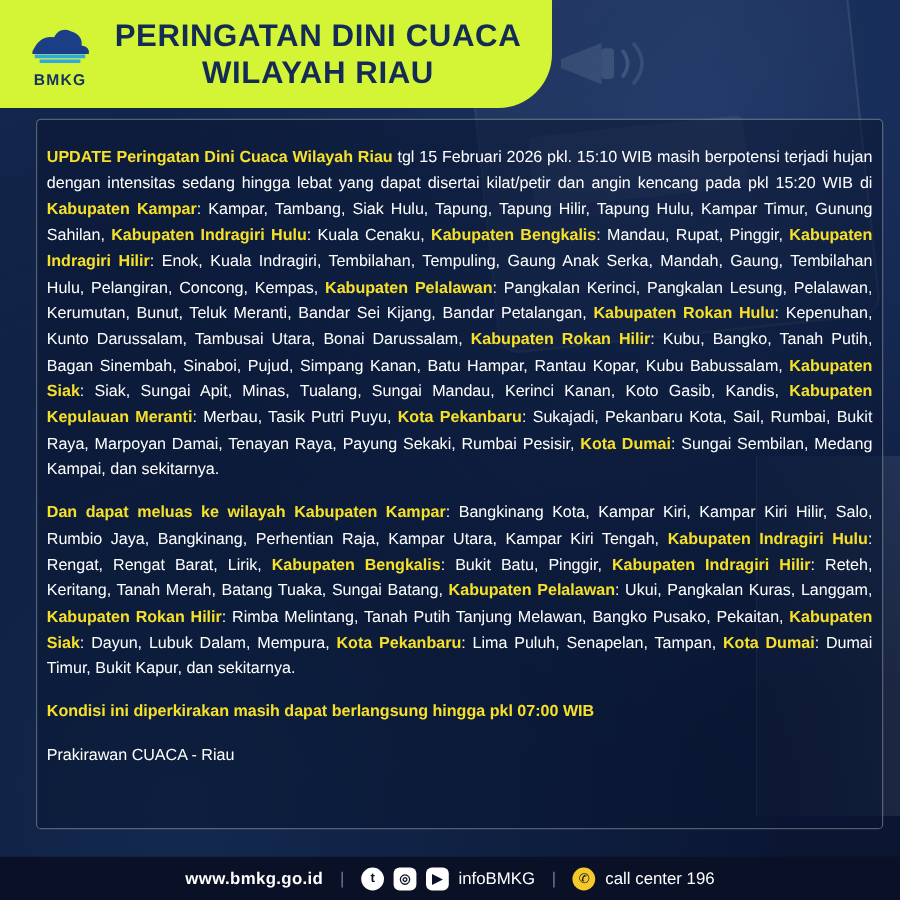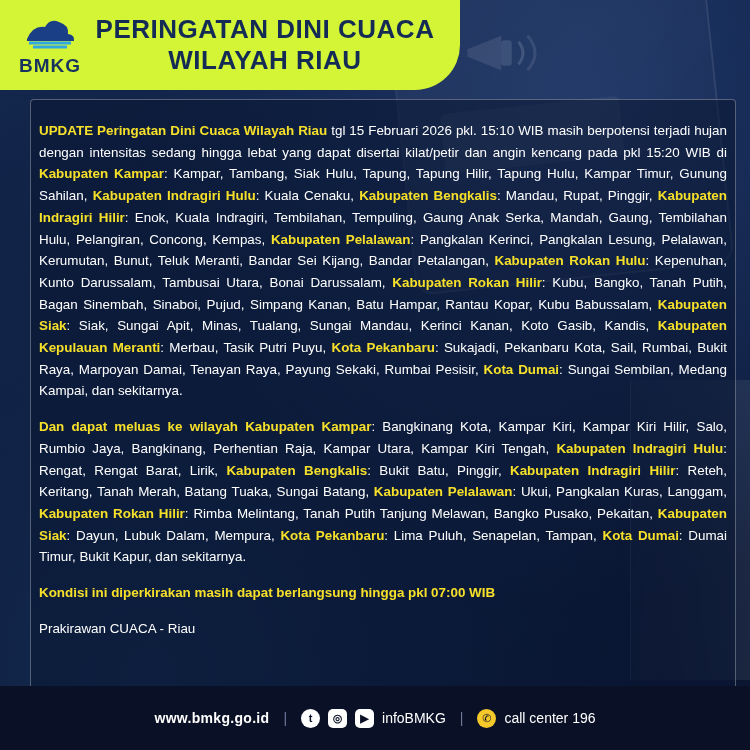--- a/index.html
+++ b/index.html
@@ -67,21 +67,21 @@
     display: flex;
     flex-direction: column;
     align-items: center;
     justify-content: center;
   }
   .logo-mark {
     width: 54px; height: 40px;
     position: relative;
   }
   .logo-text {
-    font-size: 19px;
+    font-size: 13px;
     font-weight: bold;
     color: #17325e;
     letter-spacing: 1px;
     margin-top: 2px;
   }
   .header-title {
     flex: 1;
     text-align: center;
     padding-right: 16px;
   }
@@ -113,21 +113,21 @@
   .body-text p { margin: 0 0 14px 0; }
   .hl { color: #f6e02a; font-weight: bold; }
   .sub { color: #f6e02a; font-weight: bold; }
   .closing { color: #f6e02a; font-weight: bold; margin-bottom: 18px; }
   .signature { color: #ffffff; font-size: 13.4px; }
 
   
   .footer {
     position: absolute;
     left: 0; bottom: 0;
-    width: 750px; height: 64px;
+    width: 750px; height: 36px;
     background: #0a1026;
     display: flex;
     align-items: center;
     justify-content: center;
     gap: 14px;
     color: #ffffff;
     font-size: 14px;
   }
   .footer .site { font-weight: bold; letter-spacing: 0.3px; }
   .sep { color: #6c7a99; }

